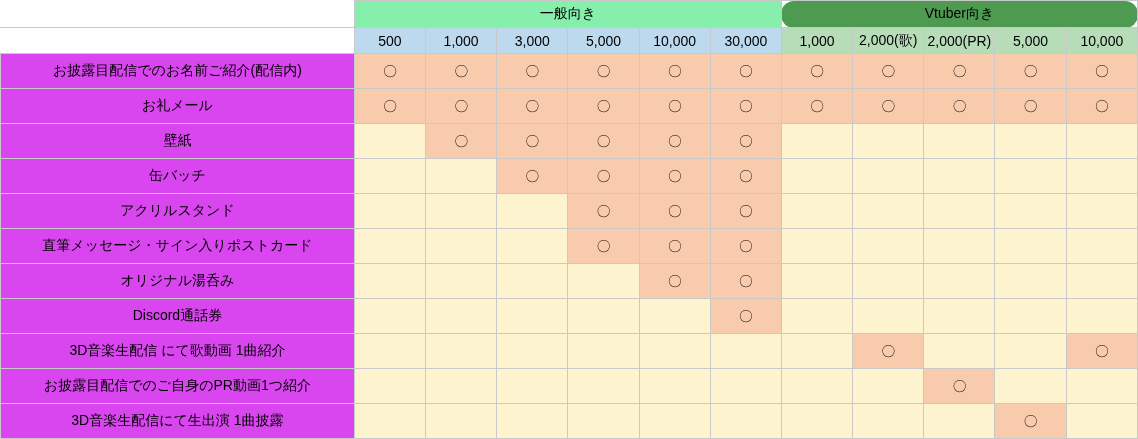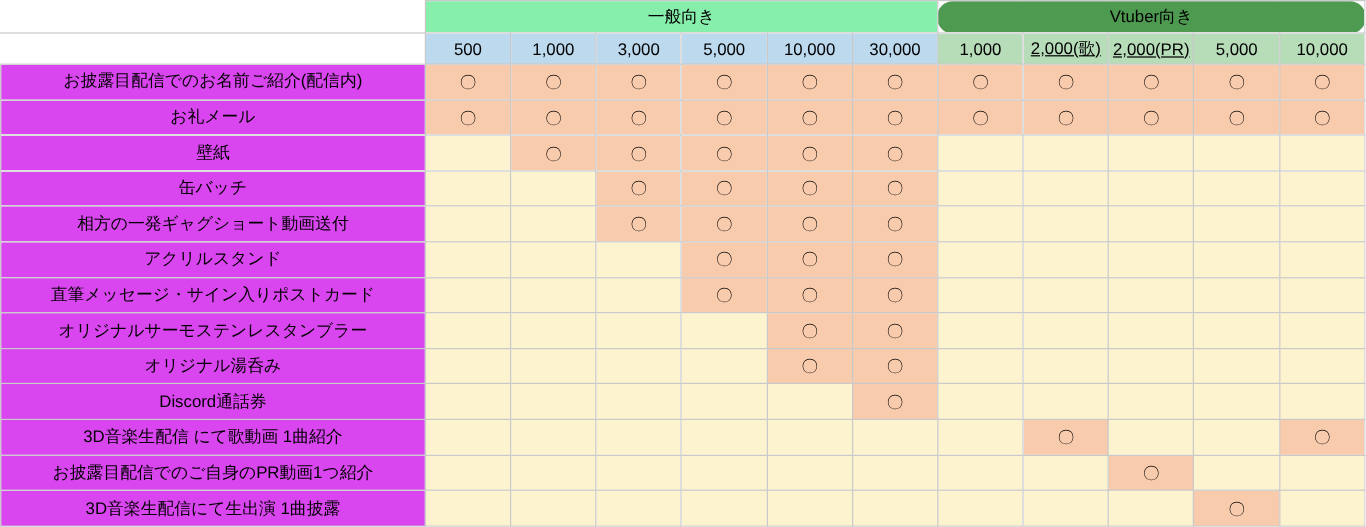--- a/index.html
+++ b/index.html
@@ -57,21 +57,20 @@
     font-size: 14px;
     margin-top: 31px;
   }
   .tier-vtuber {
     background: #b6dcb8;
     height: 25px;
     font-size: 14px;
   }
   .tier-small {
     font-size: 11px;
-    text-decoration: underline;
   }
   
   .rowlabel {
     background: #d946ef;
     text-align: left;
     padding-left: 6px;
     font-size: 14px;
     height: 27px;
     margin-top: 44px;
   }
@@ -177,67 +176,39 @@
         <td class="cell-on"><span class="mark">〇</span></td>
         <td class="cell-on"><span class="mark">〇</span></td>
         <td class="cell-on"><span class="mark">〇</span></td>
         <td class="cell-off"></td>
         <td class="cell-off"></td>
         <td class="cell-off"></td>
         <td class="cell-off"></td>
         <td class="cell-off"></td>
       </tr>
       <tr>
-        <td class="rowlabel">相方の一発ギャグショート動画送付</td>
-        <td class="cell-off"></td>
-        <td class="cell-off"></td>
-        <td class="cell-on"><span class="mark">〇</span></td>
-        <td class="cell-on"><span class="mark">〇</span></td>
-        <td class="cell-on"><span class="mark">〇</span></td>
-        <td class="cell-on"><span class="mark">〇</span></td>
-        <td class="cell-off"></td>
-        <td class="cell-off"></td>
-        <td class="cell-off"></td>
-        <td class="cell-off"></td>
-        <td class="cell-off"></td>
-      </tr>
-      <tr>
         <td class="rowlabel">アクリルスタンド</td>
         <td class="cell-off"></td>
         <td class="cell-off"></td>
         <td class="cell-off"></td>
         <td class="cell-on"><span class="mark">〇</span></td>
         <td class="cell-on"><span class="mark">〇</span></td>
         <td class="cell-on"><span class="mark">〇</span></td>
         <td class="cell-off"></td>
         <td class="cell-off"></td>
         <td class="cell-off"></td>
         <td class="cell-off"></td>
         <td class="cell-off"></td>
       </tr>
       <tr>
         <td class="rowlabel">直筆メッセージ・サイン入りポストカード</td>
         <td class="cell-off"></td>
         <td class="cell-off"></td>
         <td class="cell-off"></td>
         <td class="cell-on"><span class="mark">〇</span></td>
-        <td class="cell-on"><span class="mark">〇</span></td>
-        <td class="cell-on"><span class="mark">〇</span></td>
-        <td class="cell-off"></td>
-        <td class="cell-off"></td>
-        <td class="cell-off"></td>
-        <td class="cell-off"></td>
-        <td class="cell-off"></td>
-      </tr>
-      <tr>
-        <td class="rowlabel">オリジナルサーモステンレスタンブラー</td>
-        <td class="cell-off"></td>
-        <td class="cell-off"></td>
-        <td class="cell-off"></td>
-        <td class="cell-off"></td>
         <td class="cell-on"><span class="mark">〇</span></td>
         <td class="cell-on"><span class="mark">〇</span></td>
         <td class="cell-off"></td>
         <td class="cell-off"></td>
         <td class="cell-off"></td>
         <td class="cell-off"></td>
         <td class="cell-off"></td>
       </tr>
       <tr>
         <td class="rowlabel">オリジナル湯呑み</td>

